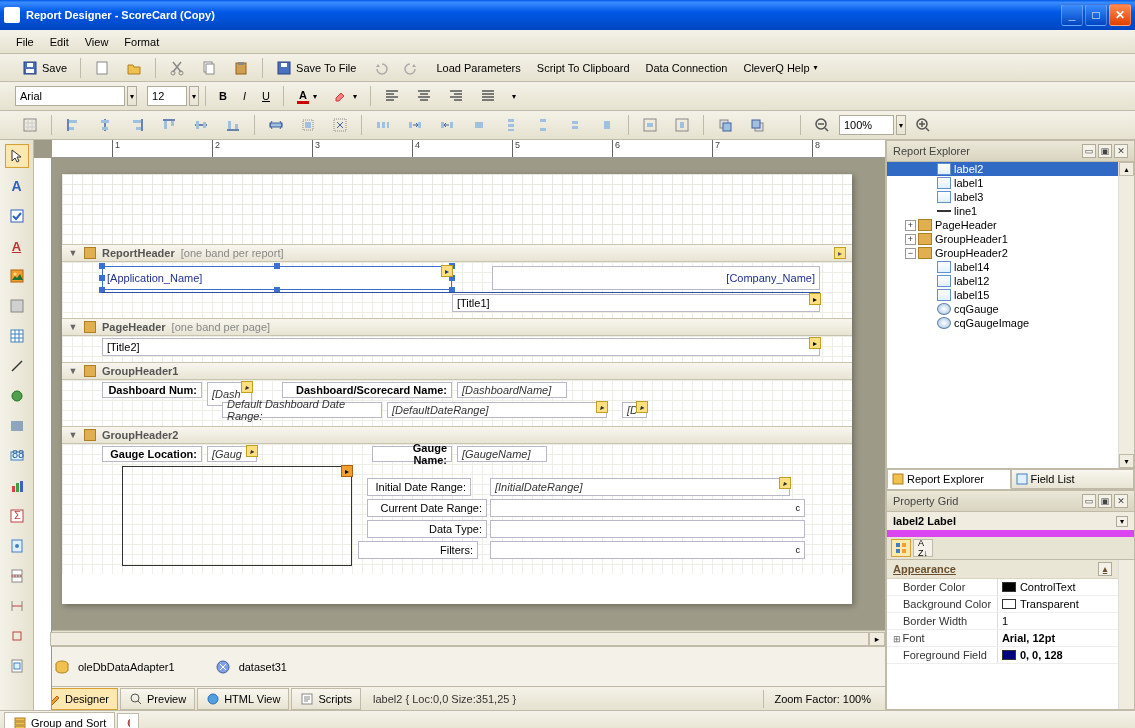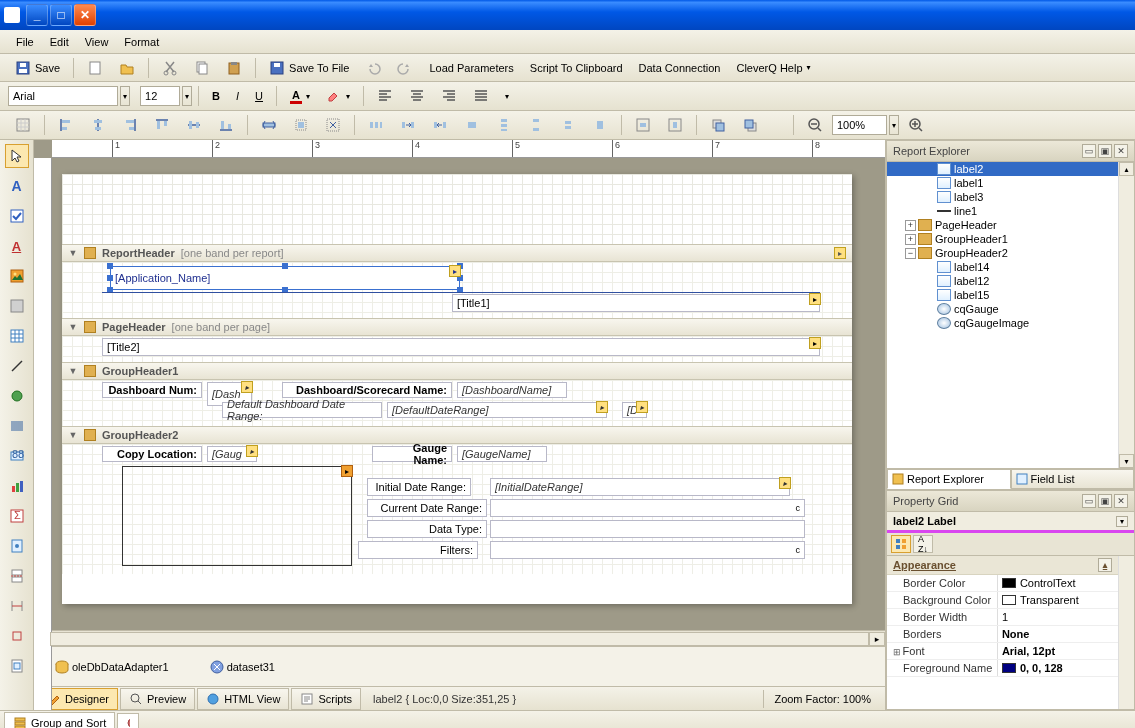--- a/index.html
+++ b/index.html
@@ -12,21 +12,21 @@
 .titlebar .win-btns { display: flex; gap: 2px; }
 .titlebar .win-btn { width: 22px; height: 22px; display: flex; align-items: center; justify-content: center; border-radius: 3px; font-weight: bold; color: white; font-size: 12px; }
 .titlebar .win-min, .titlebar .win-max { background: linear-gradient(to bottom, #3a8cff, #0046c0); border: 1px solid #fff4; }
 .titlebar .win-close { background: linear-gradient(to bottom, #ff8a50, #e04000); border: 1px solid #fff4; }
 
 
 .menubar { background: linear-gradient(to bottom, #f4f2e8, #e6e2d0); height: 24px; display: flex; align-items: center; padding: 0 8px; border-bottom: 1px solid #c0bba8; }
 .menubar .menu-item { padding: 3px 8px; cursor: default; }
 
 
-.toolbar { background: linear-gradient(to bottom, #f4f2e8, #e6e2d0); display: flex; align-items: center; padding: 2px 8px; border-bottom: 1px solid #c0bba8; gap: 2px; min-height: 26px; }
+.toolbar { background: linear-gradient(to bottom, #f4f2e8, #e6e2d0); display: flex; align-items: center; padding: 2px 15px; border-bottom: 1px solid #c0bba8; gap: 2px; min-height: 26px; }
 .toolbar .sep { width: 1px; height: 20px; background: #c0bba8; margin: 0 4px; }
 .toolbar .btn { display: inline-flex; align-items: center; gap: 4px; padding: 3px 6px; border: 1px solid transparent; border-radius: 2px; cursor: default; }
 .toolbar .icon { width: 16px; height: 16px; display: inline-block; }
 .toolbar select, .toolbar input[type=text] { border: 1px solid #b0ab98; background: #fff; padding: 2px 4px; height: 20px; font-size: 11px; }
 .toolbar .font-name { width: 110px; }
 .toolbar .font-size { width: 40px; }
 .toolbar .zoom-input { width: 55px; }
 
 
 .content-row { display: flex; height: calc(100% - 30px - 24px - 28px - 26px - 26px - 24px); }
@@ -76,36 +76,36 @@
 .tree-icon.band { background: #e0b050; border: 1px solid #b08020; }
 .tree-icon.line { width: 14px; height: 2px; background: #333; margin-top: 5px; margin-bottom: 5px; }
 .tree-icon.gauge { background: radial-gradient(#fff,#a0c0e0); border: 1px solid #6080a0; border-radius: 50%; }
 
 
 .tree-tabs { display: flex; border-top: 1px solid #c0bba8; background: #e8e4d4; }
 .tree-tab { flex: 1; padding: 3px 4px; border: 1px solid #c0bba8; background: linear-gradient(to bottom, #f8f6ee, #e8e4d4); display: flex; align-items: center; gap: 3px; font-size: 11px; cursor: default; }
 .tree-tab.active { background: #fff; border-bottom-color: #fff; }
 
 
-.prop-object-row { background: #f0ede0; padding: 3px 6px; border-bottom: 3px solid #d946ef; display: flex; align-items: center; gap: 6px; }
+.prop-object-row { background: #f0ede0; padding: 3px 6px; border-bottom: 7px solid #d946ef; display: flex; align-items: center; gap: 6px; }
 .prop-toolbar { background: #e8e4d4; padding: 2px 4px; display: flex; gap: 2px; border-bottom: 1px solid #c0bba8; }
 .prop-toolbar .pt-btn { width: 20px; height: 18px; border: 1px solid #c0bba8; background: #f4f2e8; display: flex; align-items: center; justify-content: center; font-size: 10px; }
 .prop-toolbar .pt-btn.active { background: #fce8b0; border-color: #d8a030; }
 .prop-category { background: #eae6d6; padding: 2px 6px; font-weight: bold; color: #6a5030; border-bottom: 1px solid #d8d4c0; display: flex; align-items: center; text-decoration: underline; }
 .prop-category .cat-collapse { margin-left: auto; width: 14px; height: 14px; border: 1px solid #b0ab98; background: #f4f2e8; display: flex; align-items: center; justify-content: center; font-size: 9px; }
 .prop-row { display: flex; border-bottom: 1px solid #eee; }
 .prop-name { width: 48%; padding: 2px 4px 2px 16px; color: #333; border-right: 1px solid #ddd; overflow: hidden; white-space: nowrap; text-overflow: ellipsis; }
 .prop-name.expandable::before { content: "⊞"; position: relative; left: -10px; margin-right: -8px; font-size: 9px; color: #666; }
 .prop-val { flex: 1; padding: 2px 4px; display: flex; align-items: center; gap: 4px; }
 .prop-val .swatch { width: 14px; height: 10px; border: 1px solid #333; }
 .prop-val.bold { font-weight: bold; }
 
 
 .tray { height: 40px; background: #f4f2e8; border-top: 1px solid #c0bba8; display: flex; align-items: center; padding: 0 20px; gap: 40px; }
-.tray-item { display: flex; align-items: center; gap: 2px; }
+.tray-item { display: flex; align-items: center; gap: 8px; }
 
 
 .viewbar { height: 24px; background: linear-gradient(to bottom, #f4f2e8, #e6e2d0); border-top: 1px solid #c0bba8; display: flex; align-items: center; padding: 0 4px; gap: 2px; }
 .viewbar .vtab { display: flex; align-items: center; gap: 4px; padding: 3px 8px; border: 1px solid #c0bba8; background: linear-gradient(to bottom, #f8f6ee, #e8e4d4); cursor: default; }
 .viewbar .vtab.active { background: #fce8b0; border-color: #d8a030; }
 .viewbar .status { padding: 0 10px; color: #333; }
 .viewbar .zoom-status { margin-left: auto; border-left: 1px solid #c0bba8; padding: 3px 10px; }
 
 
 .gsbar { height: 24px; background: linear-gradient(to bottom, #f4f2e8, #e6e2d0); border-top: 1px solid #c0bba8; display: flex; align-items: center; padding: 0 4px; gap: 2px; }
@@ -119,20 +119,21 @@
 
 .ruler-h .tick { position: absolute; top: 0; height: 18px; border-left: 1px solid #666; font-size: 9px; color: #444; padding-left: 2px; }
 
 svg { display: block; }
 </style>
 </head>
 <body>
 
 <div class="titlebar">
   <div class="app-icon"></div>
+  <div class="title">Report Designer - ScoreCard (Copy)</div>
   <div class="win-btns">
     <div class="win-btn win-min">_</div>
     <div class="win-btn win-max">□</div>
     <div class="win-btn win-close">✕</div>
   </div>
 </div>
 
 <div class="menubar">
   <div class="menu-item"><span>File</span></div>
   <div class="menu-item"><span>Edit</span></div>
@@ -565,32 +566,35 @@
         <div class="band-header">
           <span class="collapse">▼</span>
           <span class="band-icon"></span>
           <b>ReportHeader</b>
           <span style="color:#888">[one band per report]</span>
           <span style="flex:1"></span>
           <span class="smart-tag" style="position:static">▸</span>
         </div>
         <div class="band-body grid" style="height:56px">
 
-          <div class="rpt-label selected underline-hdr" style="left:48px;top:4px;width:350px;height:24px">
+          <div class="rpt-label selected underline-hdr" style="left:40px;top:4px;width:350px;height:24px">
             <span>[Application_Name]</span>
             <div class="sel-handle" style="left:-4px;top:-4px"></div>
               <div class="sel-handle" style="right:-4px;top:-4px"></div>
               <div class="sel-handle" style="left:-4px;bottom:-4px"></div>
               <div class="sel-handle" style="right:-4px;bottom:-4px"></div>
             <div class="sel-handle" style="left:50%;top:-4px;margin-left:-3px"></div>
               <div class="sel-handle" style="left:50%;bottom:-4px;margin-left:-3px"></div>
             <div class="sel-handle" style="left:-4px;top:50%;margin-top:-3px"></div>
               <div class="sel-handle" style="right:-4px;top:50%;margin-top:-3px"></div>
             <div class="smart-tag" style="right:-2px;top:-2px">▸</div>
           </div>
+          <div class="rpt-label underline-hdr" style="left:430px;top:4px;width:328px;height:24px;text-align:right;justify-content:flex-end">
+            <span>[Company_Name]</span>
+          </div>
           <div class="rpt-label" style="left:390px;top:32px;width:368px;height:18px">
             <span>[Title1]</span>
             <div class="smart-tag" style="right:-2px;top:-2px">▸</div>
           </div>
           <div style="position:absolute;left:40px;top:30px;width:718px;border-top:1px solid #3050a0"></div>
         </div>
 
         <div class="band-header">
           <span class="collapse">▼</span>
           <span class="band-icon"></span>
@@ -636,21 +640,21 @@
             </div>
         </div>
 
         <div class="band-header">
           <span class="collapse">▼</span>
           <span class="band-icon"></span>
           <b>GroupHeader2</b>
         </div>
         <div class="band-body grid" style="height:130px">
           <div class="rpt-label bold-lab" style="left:40px;top:2px;width:100px;height:16px;justify-content:flex-end">
-              <span>Copy Location:</span>
+              <span>Gauge Location:</span>
             </div>
           <div class="rpt-label field-ref" style="left:145px;top:2px;width:50px;height:16px">
               <span>[Gaug</span>
               <div class="smart-tag" style="right:-2px;top:-2px">▸</div>
             </div>
           <div class="rpt-label bold-lab" style="left:310px;top:2px;width:80px;height:16px;justify-content:flex-end">
               <span>Gauge Name:</span>
             </div>
           <div class="rpt-label field-ref" style="left:395px;top:2px;width:90px;height:16px">
               <span>[GaugeName]</span>
@@ -888,33 +892,27 @@
                 <span>Transparent</span>
               </div>
           </div>
           <div class="prop-row">
             <div class="prop-name">Border Width</div>
             <div class="prop-val">
                 <span>1</span>
               </div>
           </div>
           <div class="prop-row">
-            <div class="prop-name">Borders</div>
-            <div class="prop-val bold">
-                <span>None</span>
-              </div>
-          </div>
-          <div class="prop-row">
             <div class="prop-name expandable">Font</div>
             <div class="prop-val bold">
                 <span>Arial, 12pt</span>
               </div>
           </div>
           <div class="prop-row">
-            <div class="prop-name">Foreground Name</div>
+            <div class="prop-name">Foreground Field</div>
             <div class="prop-val bold">
                 <span class="swatch" style="background:#000080"></span>
                 <span>0, 0, 128</span>
               </div>
           </div>
         </div>
       </div>
     </div>
   </div>
 </div>

